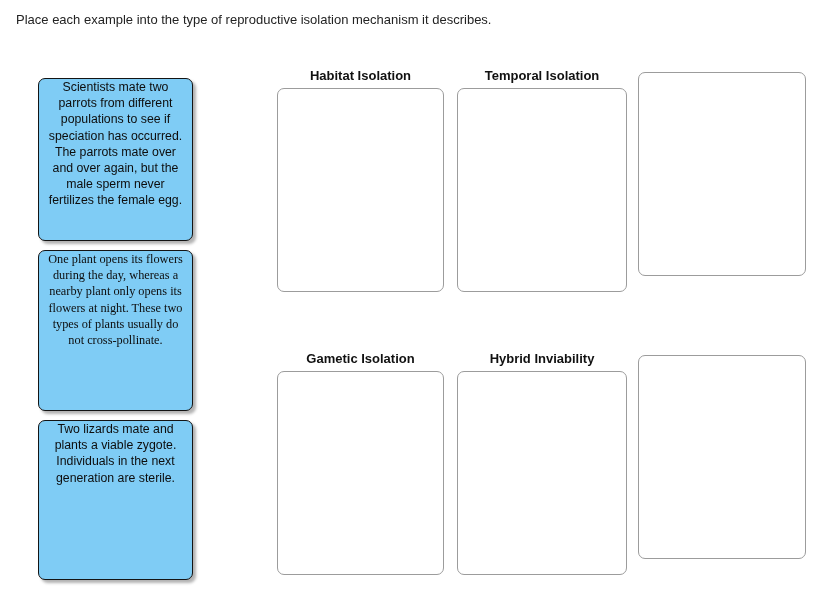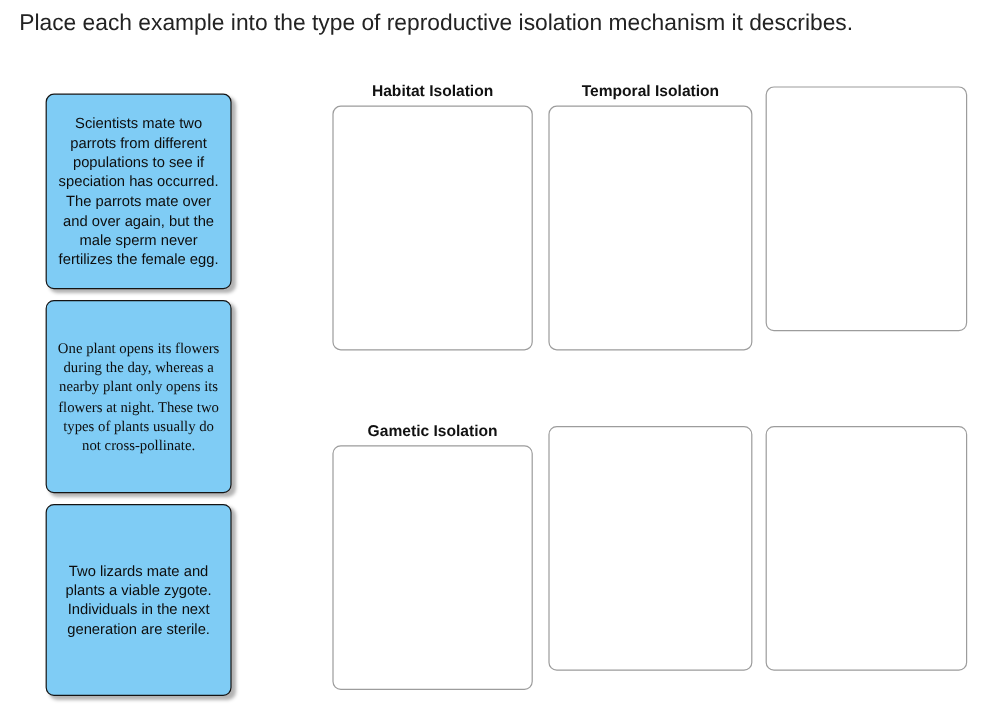--- a/index.html
+++ b/index.html
@@ -16,21 +16,21 @@
     overflow: hidden;
     position: relative;
     -webkit-font-smoothing: antialiased;
   }
 
   
   #prompt {
     position: absolute;
     left: 16px;
     top: 11px;
-    font-size: 19px;
+    font-size: 13px;
     line-height: 18px;
     color: #232323;
     white-space: nowrap;
   }
 
   
   #card-tray {
     position: absolute;
     left: 38px;
     top: 78px;
@@ -43,21 +43,20 @@
     box-sizing: border-box;
     background: #7fccf5;
     border: 1.5px solid #141414;
     border-radius: 7px;
     box-shadow: 3px 3px 3px rgba(0, 0, 0, 0.30);
     font-size: 12.3px;
     line-height: 16.2px;
     color: #0d0d0d;
     text-align: center;
     display: flex;
-    align-items: center;
     justify-content: center;
     padding: 0 9px;
     cursor: move;
     user-select: none;
   }
   .drag-card .card-text {
     display: block;
     width: 100%;
   }
   #card-0 { top: 0px;   height: 163px; }
@@ -138,20 +137,21 @@
   <div class="zone-wrap row-0 col-2">
     <div class="zone-box"></div>
   </div>
 
   <div class="zone-wrap row-1 col-0">
     <div class="zone-title">Gametic Isolation</div>
     <div class="zone-box"></div>
   </div>
 
   <div class="zone-wrap row-1 col-1">
+    <div class="zone-title">Hybrid Inviability</div>
     <div class="zone-box"></div>
   </div>
 
   <div class="zone-wrap row-1 col-2">
     <div class="zone-box"></div>
   </div>
 
 </div>
 
 </body></html>

